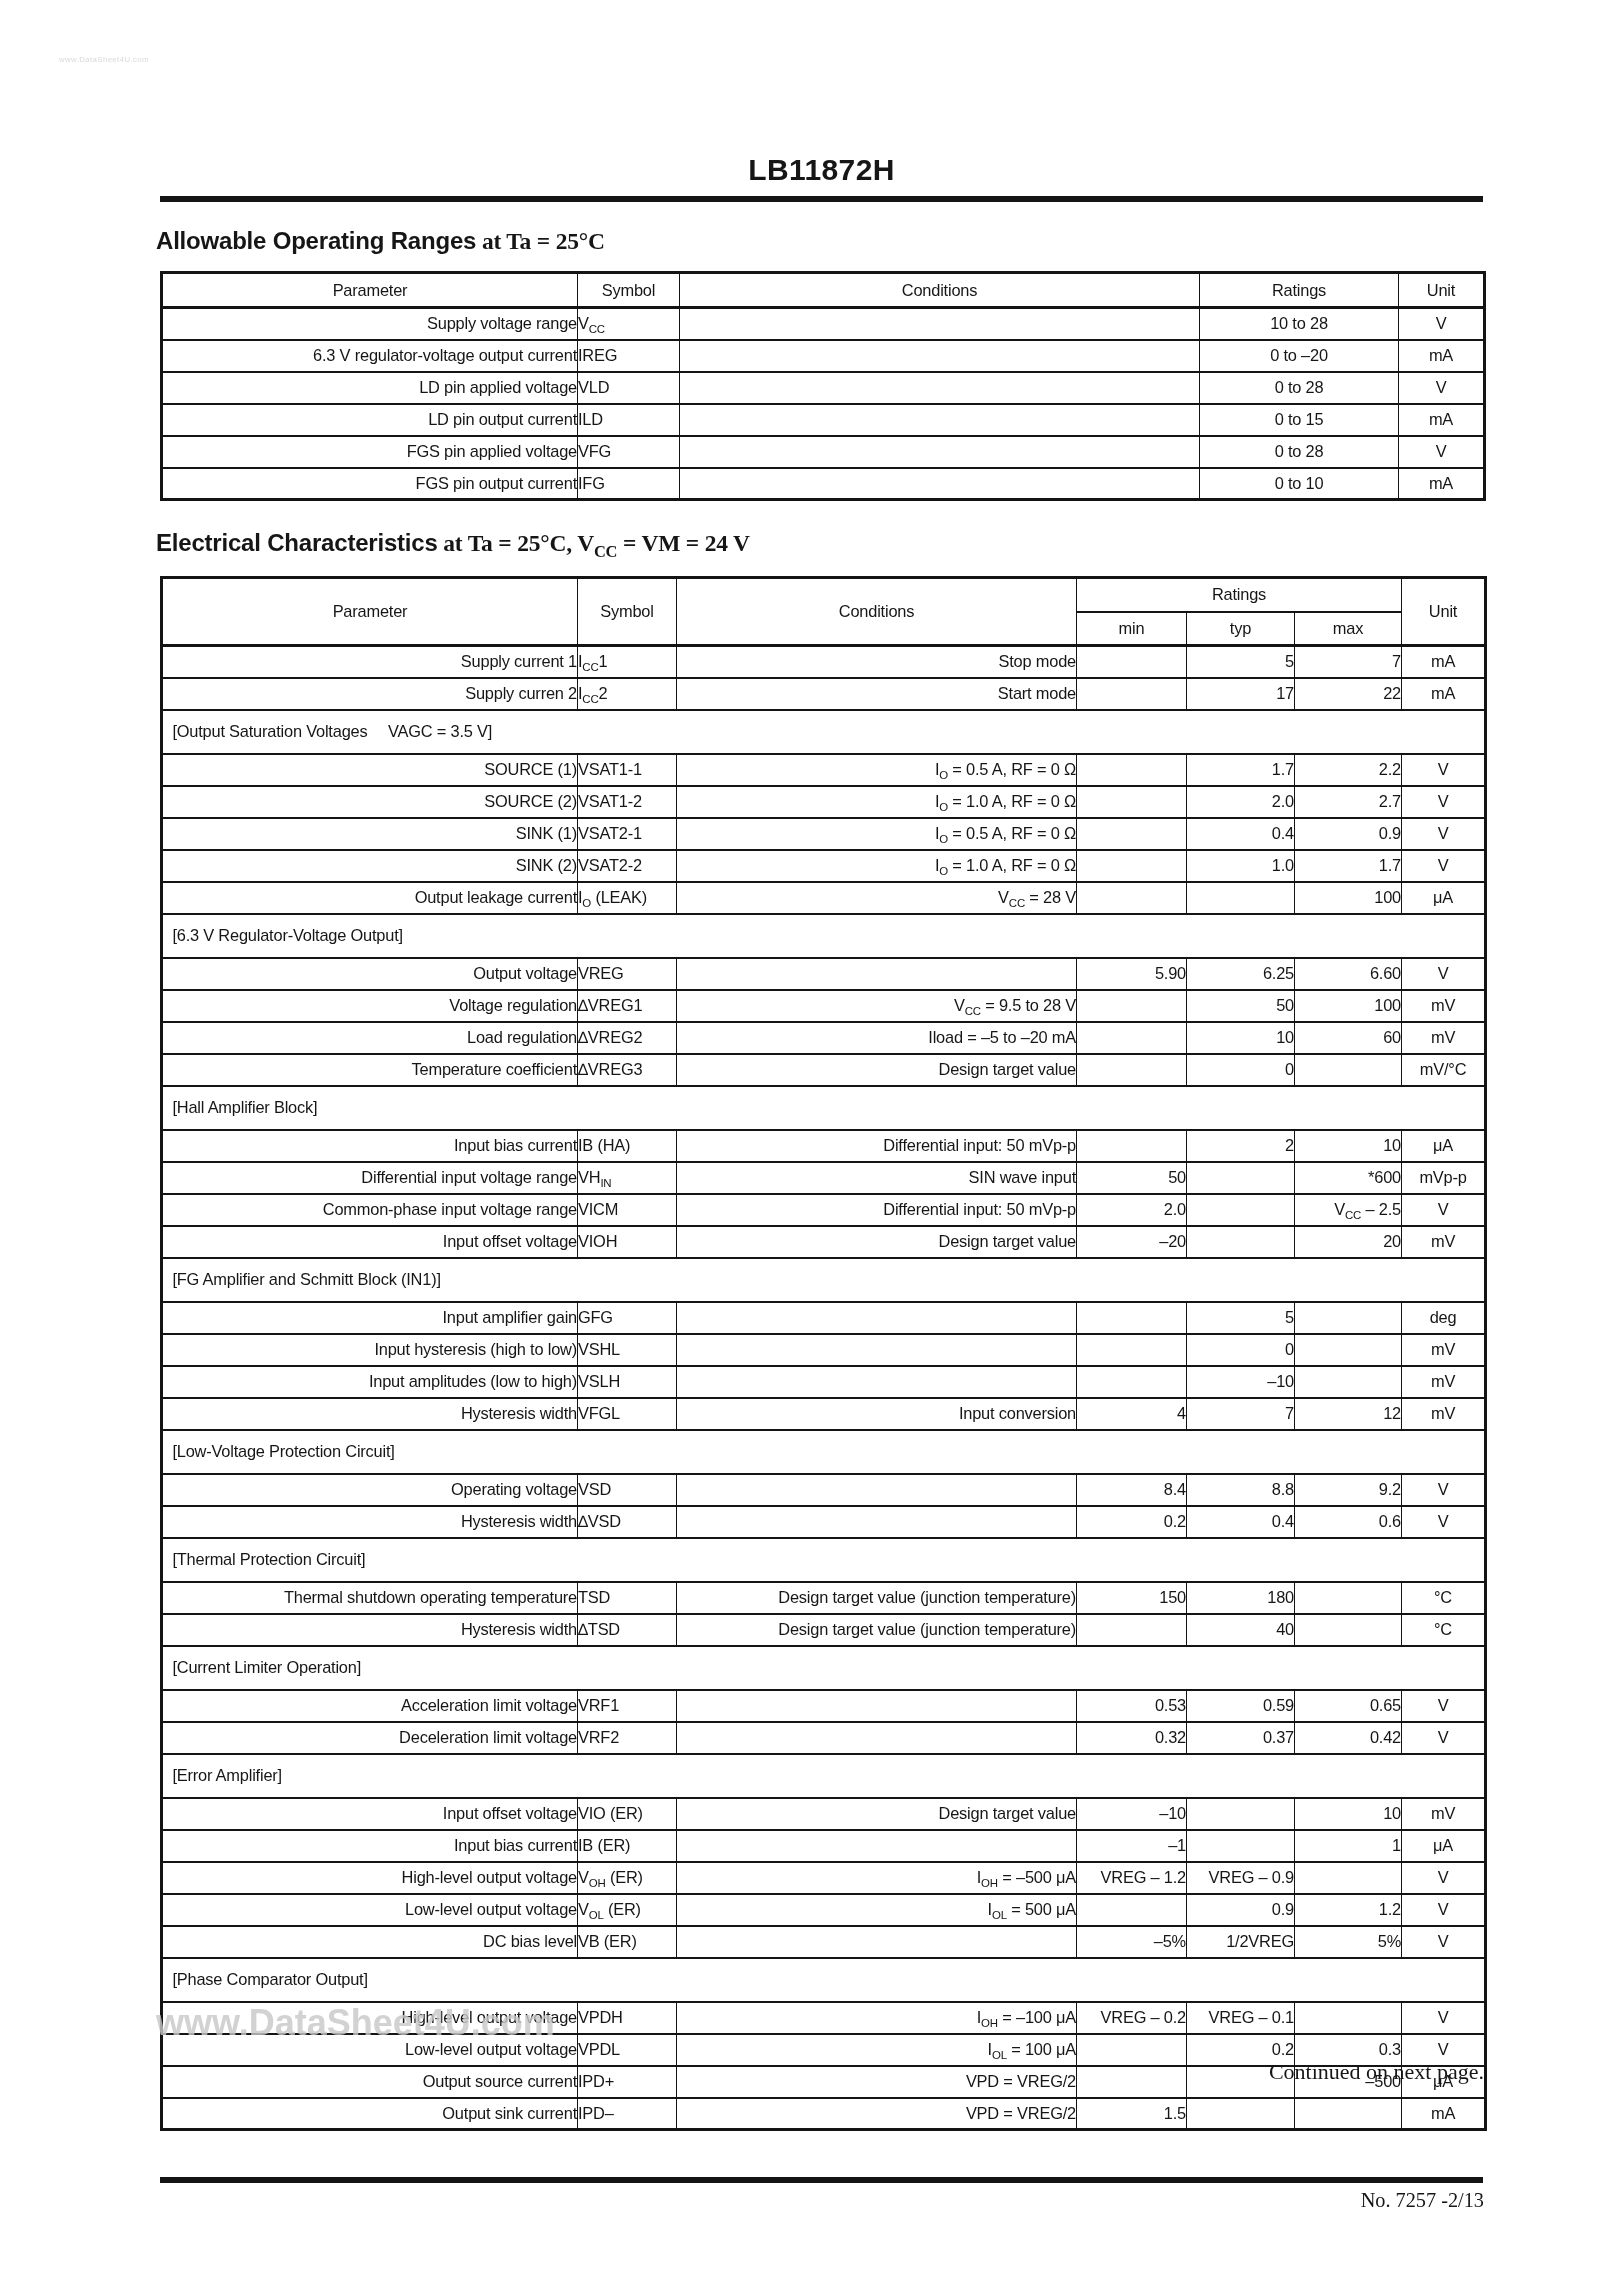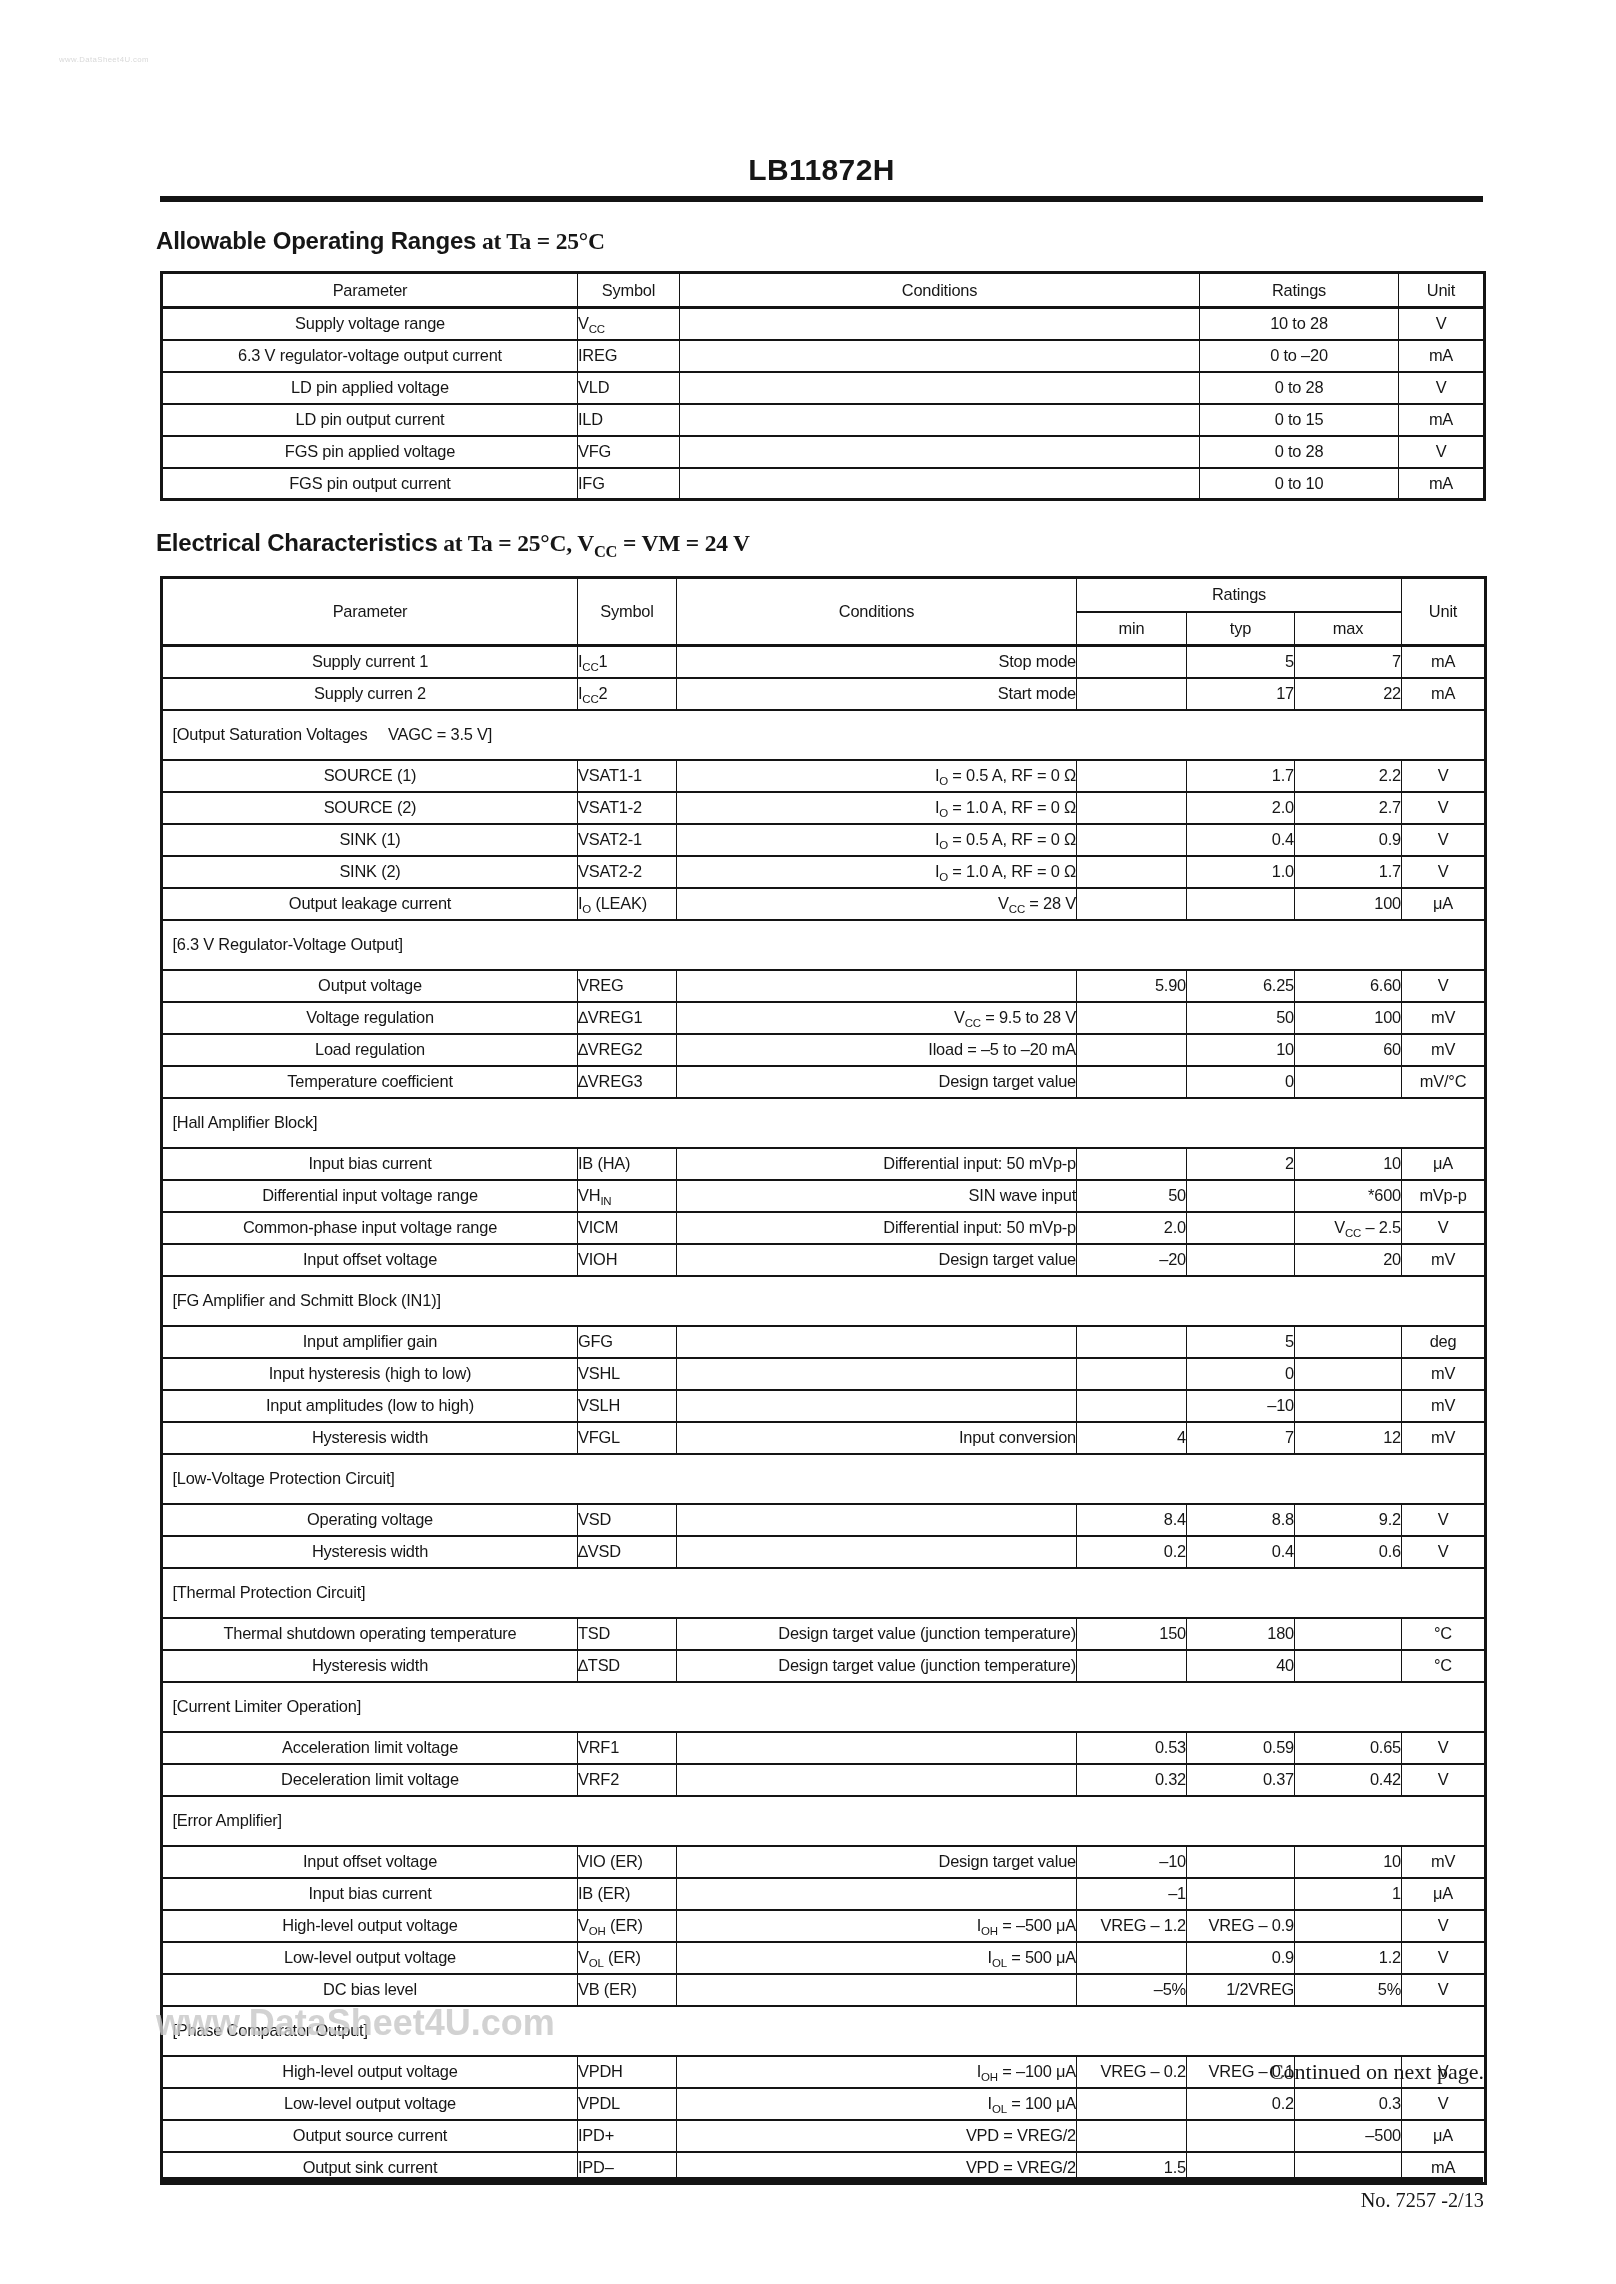--- a/index.html
+++ b/index.html
@@ -34,26 +34,26 @@
   .dtable th, .dtable td {
     border:1.6px solid #141414; border-top-width:2.3px; border-bottom-width:2.3px;
     font-weight:normal; font-size:16.4px; padding:0; overflow:hidden;
     white-space:nowrap; letter-spacing:-0.2px; color:#161616;
   }
   .dtable thead th { text-align:center; }
   #table1 thead tr { height:35px; }
   #table1 tbody tr { height:32px; }
   #table2 thead tr { height:34px; }
   #table2 tbody tr.data { height:32px; }
-  #table2 tbody tr.section { height:50px; }
+  #table2 tbody tr.section { height:44px; }
   #table1 thead th { border-bottom-width:3.9px; }
   #table2 thead tr.h2 th { border-bottom-width:3.9px; }
   #table2 thead th[rowspan] { border-bottom-width:3.9px; }
 
-  .c-param { text-align:center; padding-left:11px;margin-left:47px; }
+  .c-param { text-align:right; padding-left:11px;margin-left:47px; }
   .c-sym   { text-align:left; }
   .c-cond  { text-align:right; padding-left:9.4px; }
   .c-rate  { text-align:center; }
   .c-min, .c-typ, .c-max { text-align:right; padding-right:17px; }
   .c-unit  { text-align:center; }
   tr.section td { text-align:left; padding-left:9.4px; white-space:pre-wrap; }
   .sm { font-size:13.3px; padding-right:7px; letter-spacing:-0.3px; }
   sub { font-size:70%; line-height:0; }
 
   #note { position:absolute; left:162px; top:2057px; font-size:16.4px; line-height:34px; }

